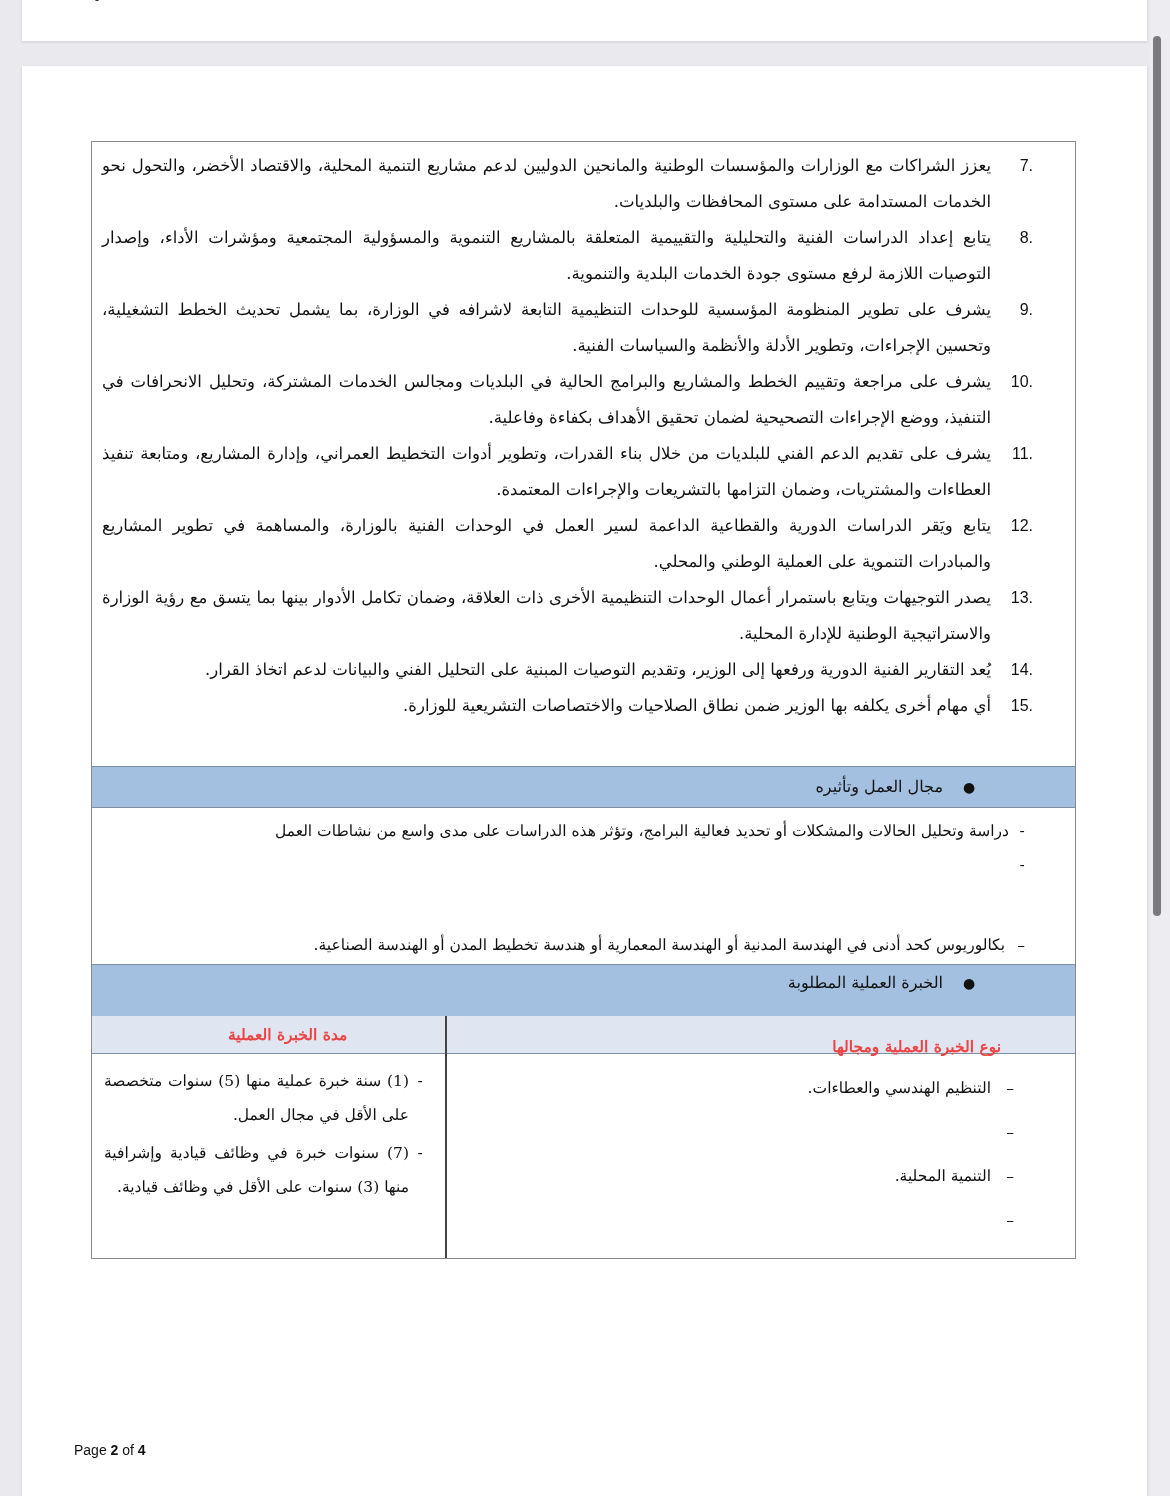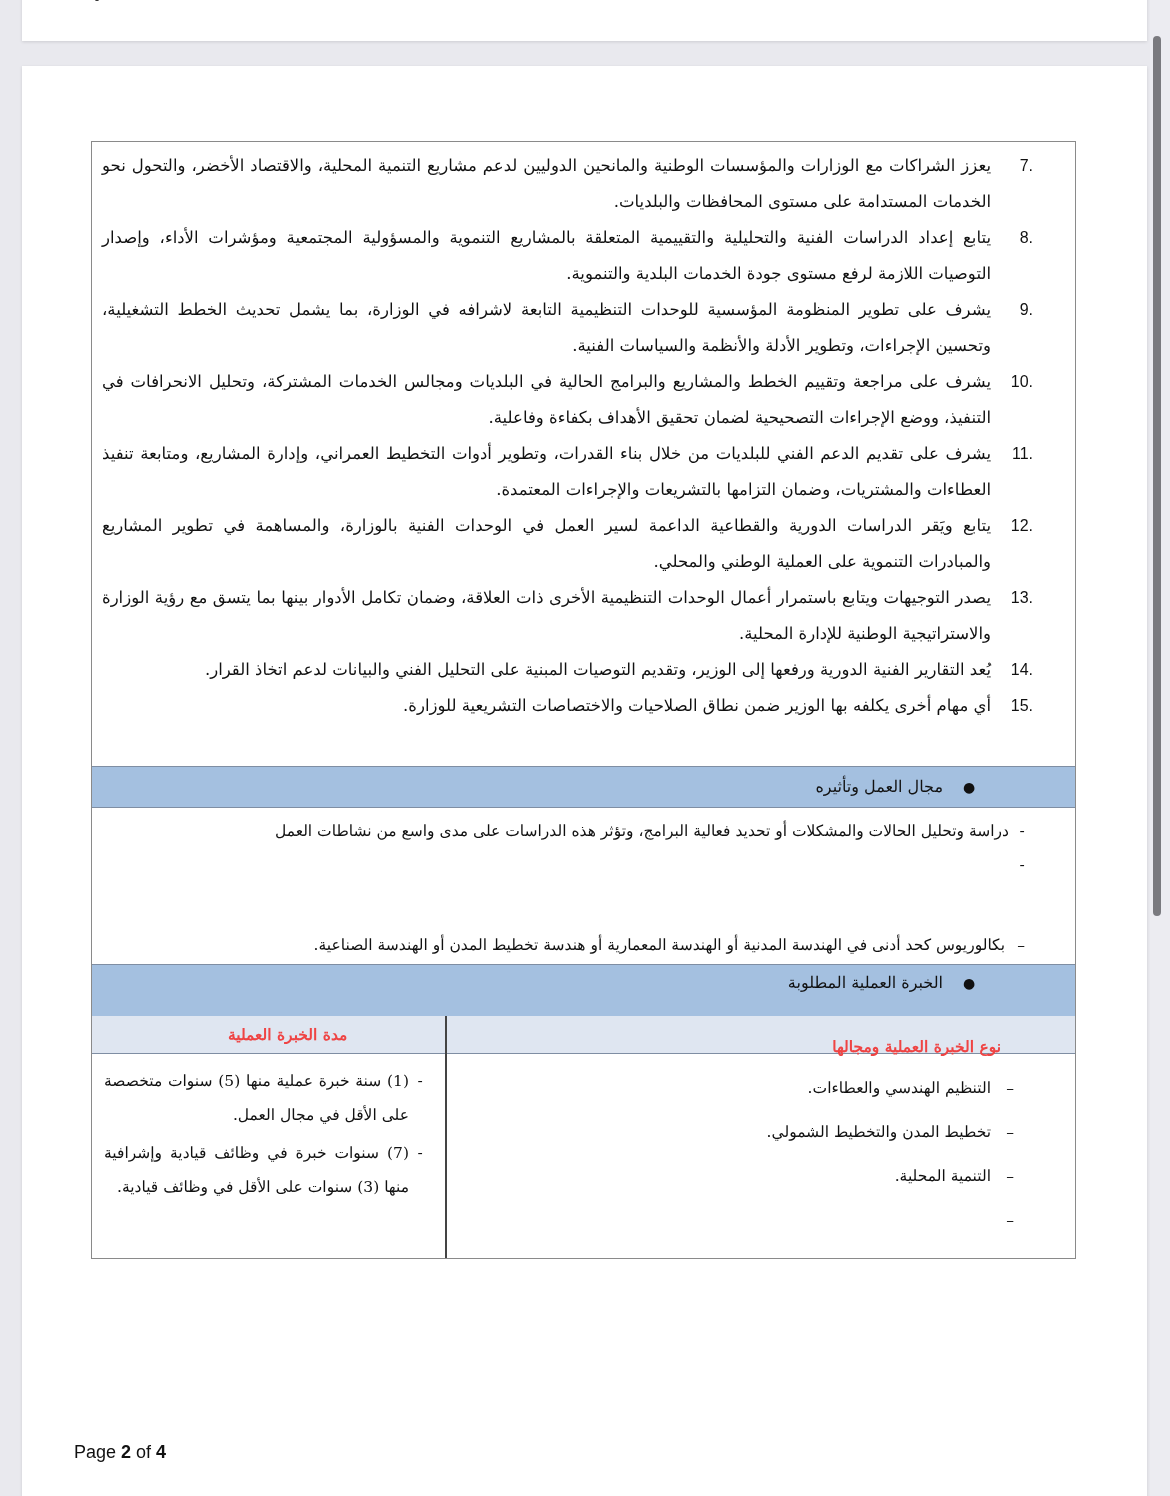--- a/index.html
+++ b/index.html
@@ -61,21 +61,21 @@
     .th-type { right: 74px; margin-top: 12px; }
     .th-dur { left: 136px; }
     .col-type { position: absolute; right: 0; top: 38px; width: 630px; height: 204px; padding: 12px 46px 0 0; box-sizing: border-box; }
     .col-type .item { display: flex; line-height: 44px; font-family: "DejaVu Serif", serif; font-size: 15.5px; color: #111; }
     .col-type .item .dash { width: 38px; flex: 0 0 38px; text-align: center; }
     .col-dur { position: absolute; left: 0; top: 38px; width: 353px; height: 204px; padding: 10px 14px 0 12px; box-sizing: border-box; }
     .col-dur .item { display: flex; font-family: "DejaVu Serif", serif; font-size: 15.5px; line-height: 34px; color: #111; margin-bottom: 4px; }
     .col-dur .item .dash { width: 22px; flex: 0 0 22px; text-align: center; }
     .col-dur .item .txt { flex: 1; text-align: justify; text-align-last: right; }
 
-    .footer { position: absolute; left: 52px; top: 1376px; direction: ltr; font-family: "Liberation Sans", sans-serif; font-size: 18px; color: #111; }
+    .footer { position: absolute; left: 52px; top: 1376px; direction: ltr; font-family: "Liberation Sans", sans-serif; font-size: 14px; color: #111; }
     .footer b { font-weight: bold; }
   </style>
 </head>
 <body>
 
 <div class="page-prev">
   <span class="speck"></span>
 </div>
 
 <div class="page">
@@ -148,21 +148,20 @@
       <div class="th th-type">نوع الخبرة العملية ومجالها</div>
       <div class="th th-dur">مدة الخبرة العملية</div>
 
       <div class="col-type">
         <div class="item">
             <span class="dash">–</span>
             <span>التنظيم الهندسي والعطاءات.</span>
           </div>
         <div class="item">
             <span class="dash">–</span>
-            <span>تخطيط المدن والتخطيط الشمولي.</span>
           </div>
         <div class="item">
             <span class="dash">–</span>
             <span>التنمية المحلية.</span>
           </div>
         <div class="item">
             <span class="dash">–</span>
           </div>
       </div>
 

